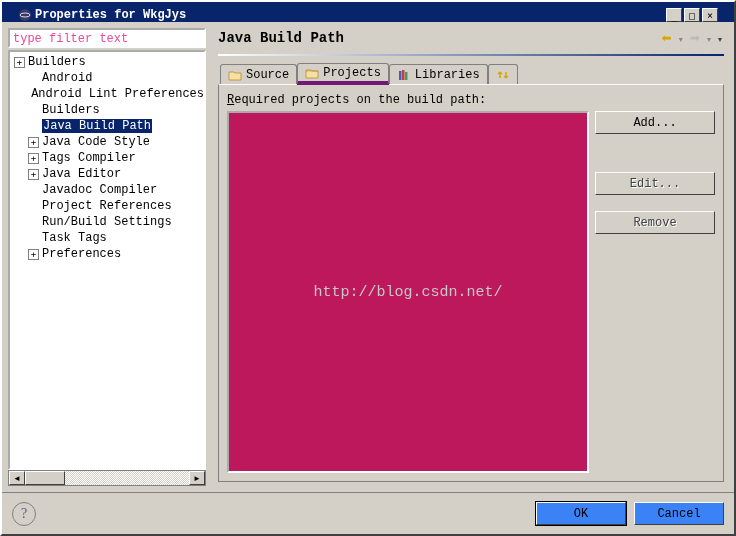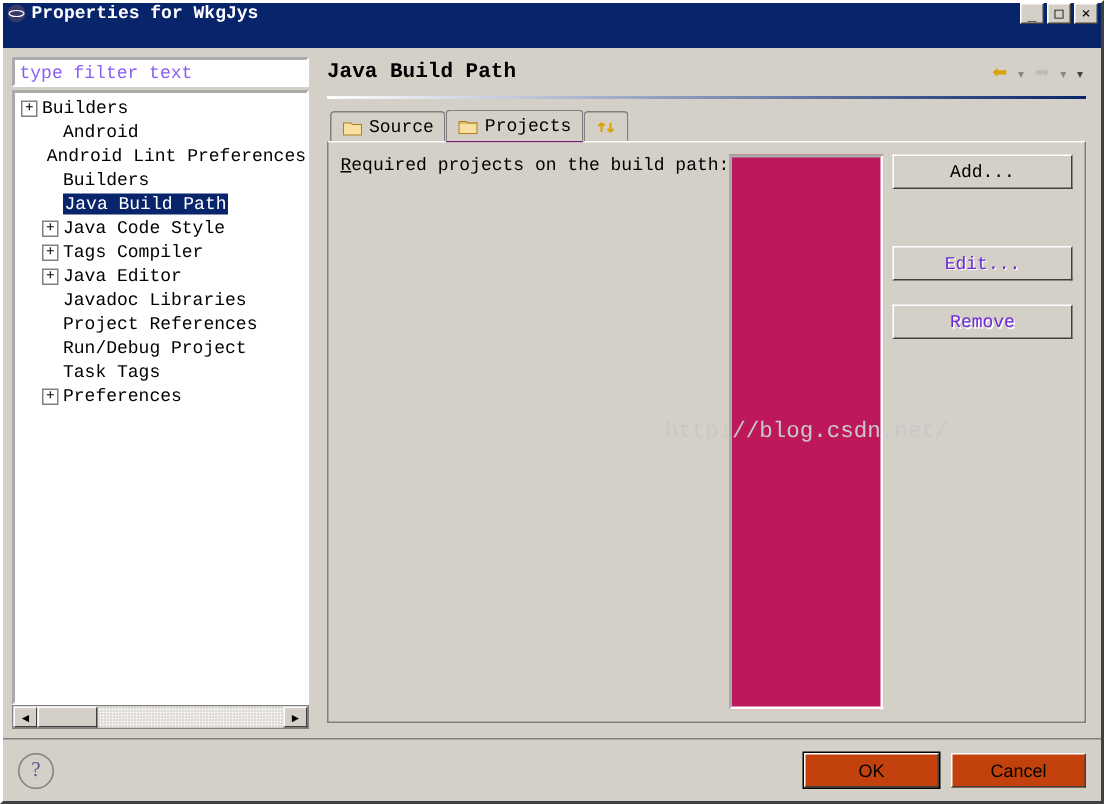--- a/index.html
+++ b/index.html
@@ -1,62 +1,62 @@
 <!DOCTYPE html>
 <html><head>
 <meta charset="utf-8">
 <style>
   * { box-sizing: border-box; }
   body { margin: 0; padding: 0; width: 736px; height: 536px; font-family: Tahoma, "MS Sans Serif", sans-serif; font-size: 11px; background: #d4d0c8; overflow: hidden; }
   .window { width: 736px; height: 536px; border: 2px solid #d4d0c8; border-top-color: #fff; border-left-color: #fff; border-right-color: #404040; border-bottom-color: #404040; display: flex; flex-direction: column; background: #d4d0c8; }
-  .titlebar { height: 30px; background: #08246b; color: #fff; display: flex; align-items: flex-start; padding: 0 2px; }
+  .titlebar { height: 20px; background: #08246b; color: #fff; display: flex; align-items: flex-end; padding: 0 16px; }
   .titlebar .appicon { width: 14px; height: 14px; margin-right: 3px; display: inline-flex; align-items: center; justify-content: center; }
   .titlebar .title { font-family: "Courier New", monospace; font-size: 12px; font-weight: bold; flex: 1; }
   .titlebar .winbtns { display: flex; gap: 2px; }
   .titlebar .winbtn { width: 16px; height: 14px; background: #d4d0c8; border: 1px solid #fff; border-right-color: #404040; border-bottom-color: #404040; display: flex; align-items: center; justify-content: center; font-size: 10px; font-family: monospace; color: #000; cursor: default; }
 
   .content { flex: 1; display: flex; padding: 6px; gap: 0; min-height: 0; }
   .leftpane { width: 198px; display: flex; flex-direction: column; }
-  .filterbox { border: 2px inset #fff; background: #fff; height: 20px; padding: 2px 3px; font-family: "Courier New", monospace; font-size: 12px; color: #8b5cf6; margin-bottom: 2px; }
+  .filterbox { border: 2px inset #fff; background: #fff; height: 20px; padding: 2px 3px; font-family: "Courier New", monospace; font-size: 12px; color: #ec4899; margin-bottom: 2px; }
   .tree { flex: 1; background: #fff; border: 2px inset #fff; padding: 2px 0; overflow: hidden; font-family: "Courier New", monospace; font-size: 12px; }
   .tree .row { display: flex; align-items: center; height: 16px; white-space: nowrap; cursor: default; }
   .tree .exp { width: 11px; height: 11px; border: 1px solid #808080; background: #fff; display: inline-flex; align-items: center; justify-content: center; font-size: 9px; line-height: 1; font-family: monospace; margin-right: 3px; flex-shrink: 0; }
   .tree .noexp { width: 11px; height: 11px; display: inline-block; margin-right: 3px; flex-shrink: 0; }
   .tree .sel { background: #08246b; color: #fff; padding: 0 1px; }
   .hscroll { height: 16px; background: #d4d0c8; border: 1px solid #808080; display: flex; align-items: stretch; }
   .hscroll .arrow, .hscroll .thumb { background: #d4d0c8; border: 1px solid #fff; border-right-color: #404040; border-bottom-color: #404040; display: flex; align-items: center; justify-content: center; font-size: 8px; }
   .hscroll .arrow { width: 16px; }
   .hscroll .track { flex: 1; background: repeating-conic-gradient(#fff 0% 25%, #d4d0c8 0% 50%) 50% / 2px 2px; display: flex; }
   .hscroll .thumb { width: 40px; }
 
   .rightpane { flex: 1; display: flex; flex-direction: column; padding-left: 8px; min-width: 0; }
   .hdr { display: flex; align-items: center; padding: 2px 4px 8px 4px; }
   .hdr .title { font-family: "Courier New", monospace; font-size: 14px; font-weight: bold; flex: 1; color: #000; }
   .hdr .nav span { font-size: 12px; padding: 0 2px; cursor: default; }
   .gradient { height: 2px; background: linear-gradient(to right, #fff, #08246b); margin: 0 4px 6px 4px; }
 
   .tabbar { display: flex; align-items: flex-end; padding: 0 6px; position: relative; height: 22px; }
   .tabbar .tab { border: 1px solid #808080; border-bottom: none; border-top-left-radius: 3px; border-top-right-radius: 3px; background: #d4d0c8; padding: 3px 7px; font-family: "Courier New", monospace; font-size: 12px; display: flex; align-items: center; gap: 4px; position: relative; cursor: default; }
-  .tabbar .tab.active { background: #d4d0c8; border-bottom: 1px solid #701a75; margin-bottom: -1px; z-index: 2; height: 22px; justify-content: space-between; }
+  .tabbar .tab.active { background: #d4d0c8; border-bottom: 4px solid #701a75; margin-bottom: -1px; z-index: 2; height: 22px; justify-content: space-between; }
   .tabbar .tab:not(.active) { height: 20px; margin-top: 2px; }
   .tabicon { width: 14px; height: 12px; display: inline-flex; align-items: center; justify-content: center; }
-  .tabpane { flex: 1; border: 1px solid #808080; border-top-color: #fff; margin: 0 4px 4px 4px; background: #d4d0c8; padding: 8px 8px; display: flex; flex-direction: row; min-height: 0; }
+  .tabpane { flex: 1; border: 1px solid #808080; border-top-color: #fff; margin: 0 4px 4px 4px; background: #d4d0c8; padding: 8px 8px; display: flex; flex-direction: column; min-height: 0; }
   .reqlabel { font-family: "Courier New", monospace; font-size: 12px; margin-bottom: 4px; }
   .reqlabel .u { text-decoration: underline; }
   .reqbody { flex: 1; display: flex; gap: 6px; min-height: 0; }
   .listbox { flex: 1; background: #be185d; border: 2px inset #fff; position: relative; text-decoration: underline; }
   .watermark { position: absolute; top: 50%; left: 50%; transform: translate(-50%, -50%); color: #c8c8c8; font-family: "Courier New", monospace; font-size: 15px; pointer-events: none; white-space: nowrap; }
   .btncol { display: flex; flex-direction: column; gap: 16px; width: 120px; }
   .btn { height: 23px; background: #d4d0c8; border: 1px solid #fff; border-right-color: #404040; border-bottom-color: #404040; font-family: "Courier New", monospace; font-size: 12px; display: flex; align-items: center; justify-content: center; cursor: default; }
-  .btn.disabled { color: #6d28d9; text-shadow: 1px 1px 0 #fff; }
+  .btn.disabled { color: #404040; text-shadow: 1px 1px 0 #fff; }
 
   .footer { height: 42px; background: #d4d0c8; border-top: 1px solid #808080; display: flex; align-items: center; padding: 0 10px; }
   .helpbtn { width: 24px; height: 24px; border: 1px solid #808080; border-radius: 50%; display: flex; align-items: center; justify-content: center; font-family: serif; font-size: 14px; color: #5a5a8a; cursor: default; }
   .footer .spacer { flex: 1; }
-  .footer .fbtn { width: 90px; height: 23px; margin-left: 8px; background: #c2410c; border: 1px solid #fff; border-right-color: #404040; border-bottom-color: #404040; font-family: Liberation Sans, sans-serif; font-size: 12px; display: flex; align-items: center; justify-content: center; cursor: default; }
+  .footer .fbtn { width: 90px; height: 23px; margin-left: 8px; background: #3b82f6; border: 1px solid #fff; border-right-color: #404040; border-bottom-color: #404040; font-family: Liberation Mono, monospace; font-size: 12px; display: flex; align-items: center; justify-content: center; cursor: default; }
   .footer .fbtn.default { outline: 1px solid #000; }
 </style>
 </head>
 <body>
 
 <div class="window">
   <div class="titlebar">
     <span class="appicon">
       <svg viewBox="0 0 14 14" width="14" height="14">
           <circle cx="7" cy="7" r="6" fill="#3a3a6a"></circle>
@@ -113,31 +113,31 @@
             <span>Tags Compiler</span>
           </div>
           <div class="row">
             <span style="display: inline-block; width: 18px;"></span>
             <span class="exp">+</span>
             <span>Java Editor</span>
           </div>
           <div class="row">
             <span style="display: inline-block; width: 18px;"></span>
             <span class="noexp"></span>
-            <span>Javadoc Libraries</span>
+            <span>Javadoc Compiler</span>
           </div>
           <div class="row">
             <span style="display: inline-block; width: 18px;"></span>
             <span class="noexp"></span>
             <span>Project References</span>
           </div>
           <div class="row">
             <span style="display: inline-block; width: 18px;"></span>
             <span class="noexp"></span>
-            <span>Run/Debug Project</span>
+            <span>Run/Build Settings</span>
           </div>
           <div class="row">
             <span style="display: inline-block; width: 18px;"></span>
             <span class="noexp"></span>
             <span>Task Tags</span>
           </div>
           <div class="row">
             <span style="display: inline-block; width: 18px;"></span>
             <span class="exp">+</span>
             <span>Preferences</span>
@@ -179,20 +179,30 @@
               <svg width="14" height="12" viewBox="0 0 14 12">
                 <path d="M1 3h5l1 1h6v7H1z" fill="#f8e0a0" stroke="#b08020" stroke-width="0.7"></path>
                 <path d="M1 4h12" stroke="#b08020" stroke-width="0.5"></path>
               </svg>
             </span>
             <span>Projects</span>
           </div>
           <div class="tab">
             <span class="tabicon">
               <svg width="14" height="12" viewBox="0 0 14 12">
+                <rect x="2" y="2" width="2.5" height="9" fill="#4060c0"></rect>
+                <rect x="5" y="1" width="2.5" height="10" fill="#c04040"></rect>
+                <rect x="8" y="3" width="2.5" height="8" fill="#40a060"></rect>
+              </svg>
+            </span>
+            <span>Libraries</span>
+          </div>
+          <div class="tab">
+            <span class="tabicon">
+              <svg width="14" height="12" viewBox="0 0 14 12">
                 <path d="M4 9V3M4 3l-2 2M4 3l2 2" stroke="#d9a400" stroke-width="1.4" fill="none"></path>
                 <path d="M10 3v6M10 9l-2-2M10 9l2-2" stroke="#d9a400" stroke-width="1.4" fill="none"></path>
               </svg>
             </span>
           </div>
         </div>
 
       <div class="tabpane">
         <div class="reqlabel">
           <span class="u">R</span><span>equired projects on the build path:</span>

